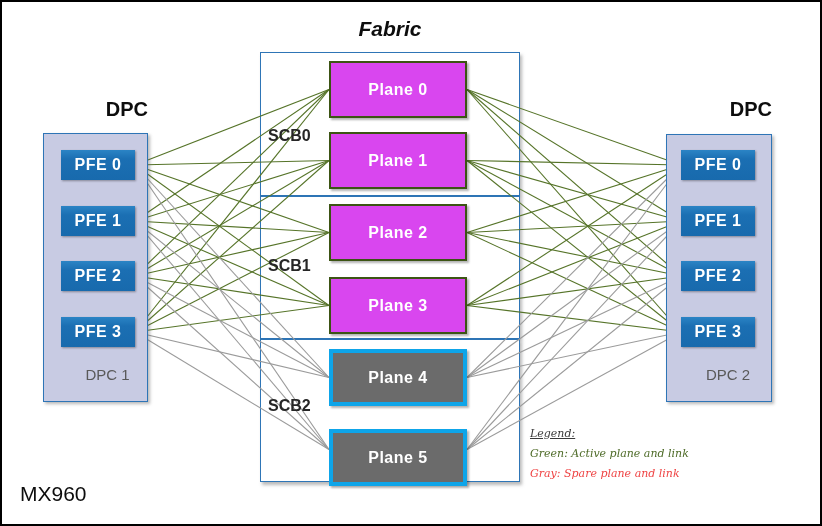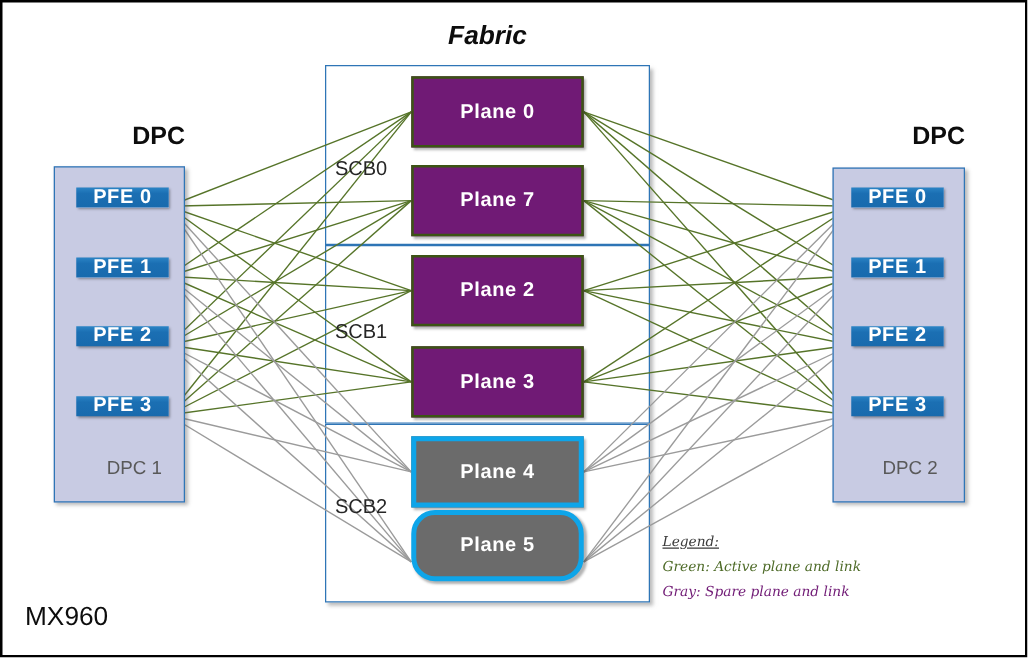--- a/index.html
+++ b/index.html
@@ -14,46 +14,46 @@
   .dpc-title{font-weight:bold;font-size:20px;color:#0d0d0d;text-align:right;}
   .device-label{font-weight:normal;font-size:21px;color:#0d0d0d;}
   
   .dpc-box{
     box-sizing:border-box;background:#c8cbe3;border:1.5px solid #2e75b6;
     box-shadow:2px 2px 3px rgba(100,100,100,.45);
   }
   .dpc-name{font-size:15px;color:#595959;text-align:center;}
   
   .pfe{
-    box-sizing:border-box;width:74px;height:16px;
+    box-sizing:border-box;width:74px;height:30px;
     background:linear-gradient(180deg,#2b84c5 0%,#1b6fb3 30%,#186aad 100%);
     box-shadow:1px 1px 2px rgba(0,0,0,.35);
     display:flex;align-items:center;justify-content:center;
     color:#fff;font-weight:bold;font-size:16px;letter-spacing:.5px;
   }
   
   .scb-box{
     box-sizing:border-box;width:260px;background:#fff;
     border:1.5px solid #2e75b6;box-shadow:2px 3px 3px rgba(120,120,120,.5);
   }
-  .scb-label{font-weight:normal;font-size:16px;color:#262626;}
+  .scb-label{font-weight:bold;font-size:16px;color:#262626;}
   
   .plane{
     box-sizing:border-box;left:327px;width:138px;height:57px;
-    background:#701a75;border:2px solid #3c5414;
+    background:#d946ef;border:2px solid #3c5414;
     box-shadow:2px 2px 2px rgba(0,0,0,.3);
     display:flex;align-items:center;justify-content:center;
     color:#fff;font-weight:bold;font-size:16px;letter-spacing:.5px;
   }
   .plane[data-status="spare"]{background:#6b6b6b;border:4px solid #0ea5e9;}
   
   .legend{font-family:"DejaVu Serif","Liberation Serif",serif;font-style:italic;font-size:11px;line-height:20px;}
   .legend .heading{color:#3a3a3a;text-decoration:underline;}
   .legend .lg-green{color:#4e6b28;}
-  .legend .lg-gray{color:#701a75;}
+  .legend .lg-gray{color:#ef4444;}
   svg{position:absolute;left:0;top:0;pointer-events:none;}
 </style>
 </head>
 <body>
 
 <div id="stage">
 
   <div class="abs scb-box" style="left:258px;top:50px;height:144px;"></div>
   <div class="abs scb-box" style="left:258px;top:194px;height:143px;"></div>
   <div class="abs scb-box" style="left:258px;top:337px;height:143px;"></div>
@@ -106,32 +106,32 @@
       <line x1="133" y1="274" x2="327" y2="447.5" stroke="#9b9b9b" stroke-width="1.1"></line>
       <line x1="679" y1="274" x2="465" y2="447.5" stroke="#9b9b9b" stroke-width="1.1"></line>
       <line x1="133" y1="330" x2="327" y2="447.5" stroke="#9b9b9b" stroke-width="1.1"></line>
       <line x1="679" y1="330" x2="465" y2="447.5" stroke="#9b9b9b" stroke-width="1.1"></line>
     </svg>
 
   <div class="abs plane" style="top:59px;" data-status="active">
       <span>Plane 0</span>
     </div>
   <div class="abs plane" style="top:130px;" data-status="active">
-      <span>Plane 7</span>
+      <span>Plane 1</span>
     </div>
   <div class="abs plane" style="top:202px;" data-status="active">
       <span>Plane 2</span>
     </div>
   <div class="abs plane" style="top:275px;align-items:center;" data-status="active">
       <span>Plane 3</span>
     </div>
   <div class="abs plane" style="top:347px;" data-status="spare">
       <span>Plane 4</span>
     </div>
-  <div class="abs plane" style="top:406px;border-radius:19px;" data-status="spare">
+  <div class="abs plane" style="top:427px;" data-status="spare">
       <span>Plane 5</span>
     </div>
 
   <div class="abs scb-label" style="left:266px;top:125px;">SCB0</div>
   <div class="abs scb-label" style="left:266px;top:255px;">SCB1</div>
   <div class="abs scb-label" style="left:266px;top:395px;text-align:center;">SCB2</div>
 
   <div class="abs big-title" style="left:258px;top:15px;width:260px;">Fabric</div>
 
   <div class="abs dpc-title" style="left:41px;top:96px;width:105px;">DPC</div>

